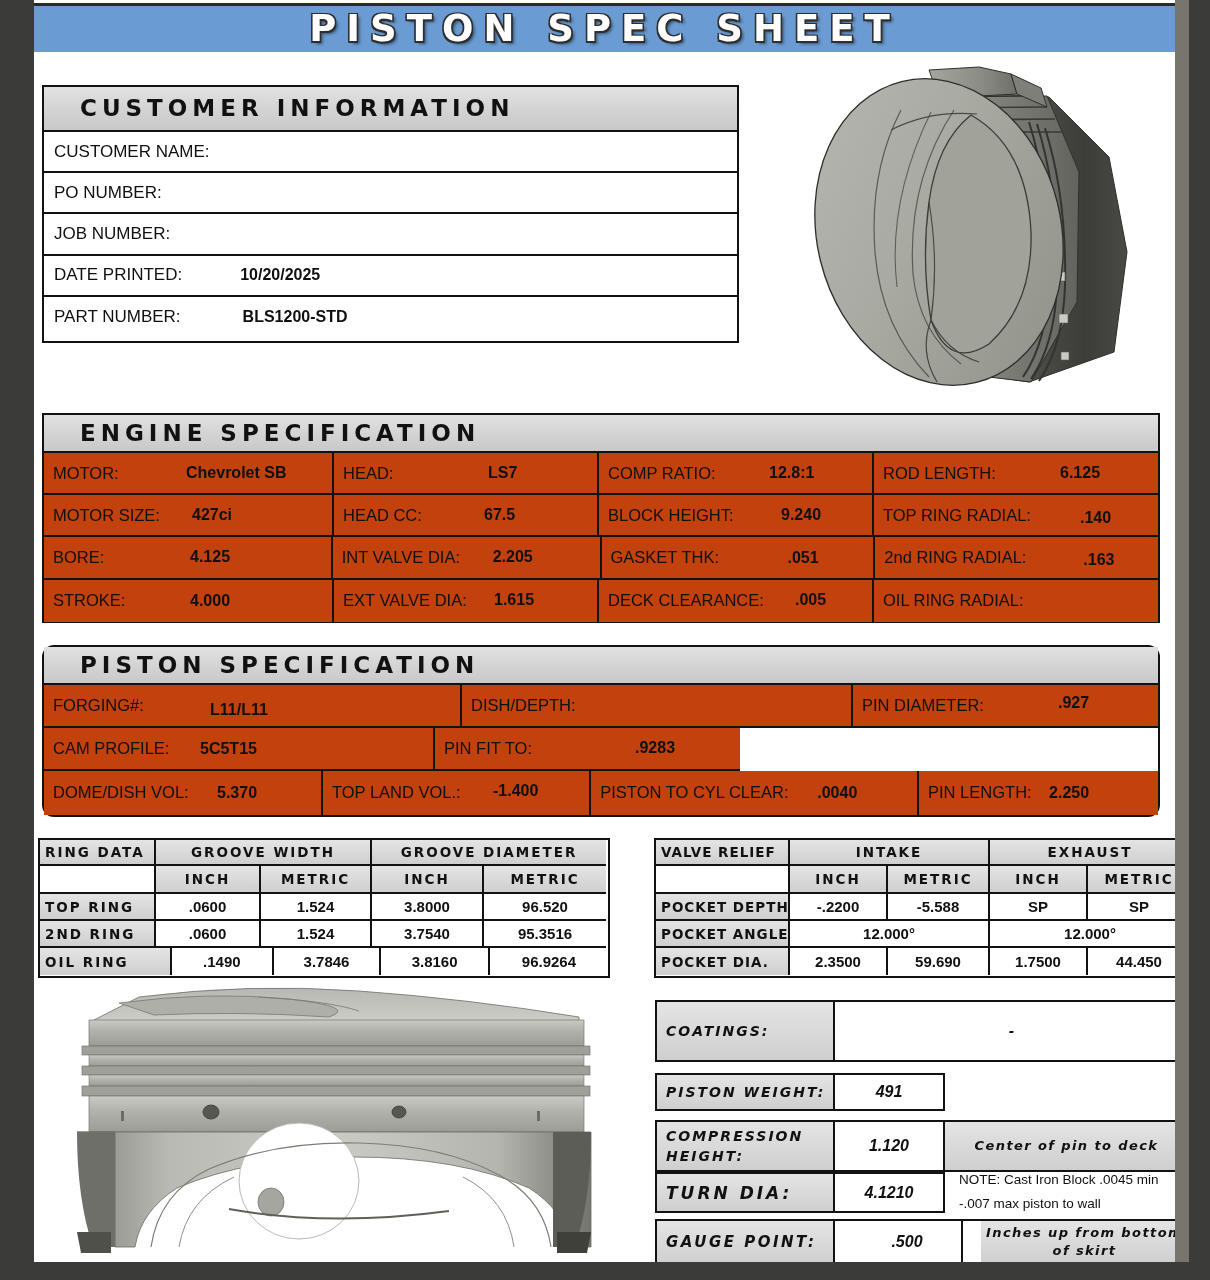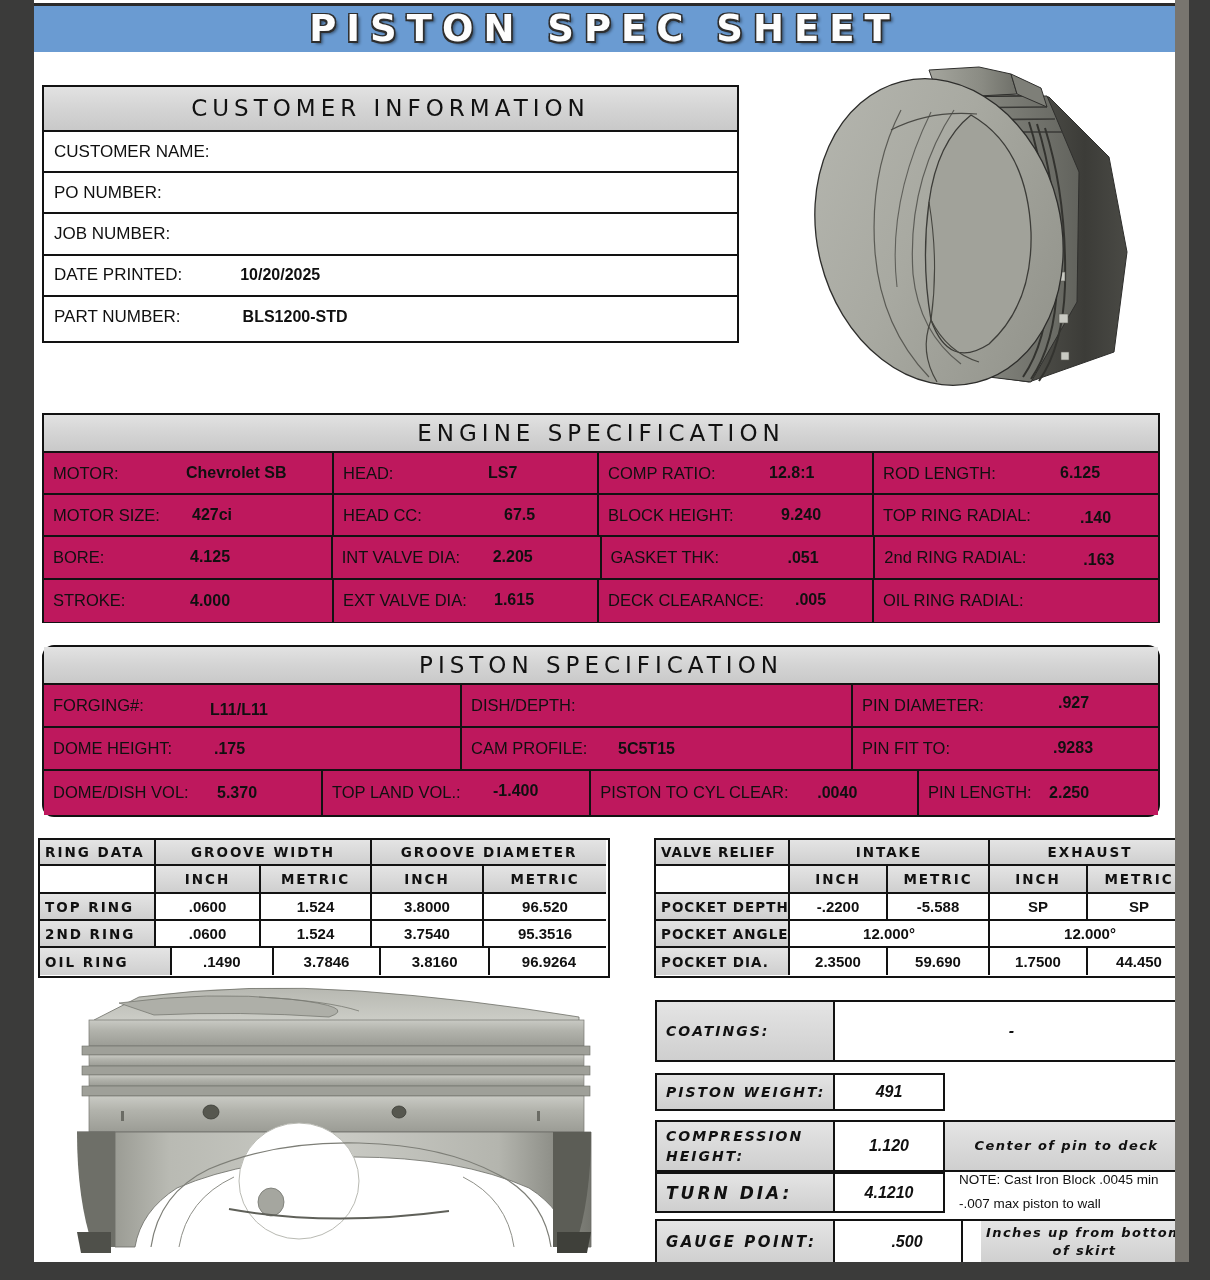--- a/index.html
+++ b/index.html
@@ -76,35 +76,35 @@
   .box { position: absolute; box-sizing: border-box; }
   .tbl {
     position: absolute;
     border: 2.5px solid #121212;
     box-sizing: border-box;
     background: #fff;
   }
   .hdrbar {
     background: linear-gradient(180deg,#e2e2e2 0%,#d4d4d4 50%,#c9c9c9 100%);
     border-bottom: 2.5px solid #121212;
-    text-align: center;
     font-family: "DejaVu Sans", sans-serif;
-    font-weight: normal;
+    font-weight: bold;
     color: #111;
     box-sizing: border-box;
+    padding-left: 36px;
   }
   .row { display: flex; box-sizing: border-box; width: 100%; }
   .cell {
     box-sizing: border-box;
     border-right: 2px solid #121212;
     border-bottom: 2px solid #121212;
     display: flex;
     align-items: center;
     position: relative;
-    background: #be185d;
+    background: #c2410c;
     overflow: hidden;
     text-align: center;
   }
   .cell:last-child { border-right: none; }
   .row:last-child .cell { border-bottom: none; }
   .lbl {
     font-size: 16.5px;
     color: #101010;
     padding-left: 9px;
     white-space: nowrap;
@@ -325,21 +325,21 @@
       </div>
     </div>
 
     <div class="row">
       <div class="cell" style="width:290px">
         <span class="lbl">MOTOR SIZE:</span>
         <span class="val" style="left:148px">427ci</span>
       </div>
       <div class="cell" style="width:265px">
         <span class="lbl">HEAD CC:</span>
-        <span class="val" style="left:170px">67.5</span>
+        <span class="val" style="left:150px">67.5</span>
       </div>
       <div class="cell" style="width:275px">
         <span class="lbl">BLOCK HEIGHT:</span>
         <span class="val" style="left:182px">9.240</span>
       </div>
       <div class="cell" style="width:284px">
         <span class="lbl">TOP RING RADIAL:</span>
         <span class="val" style="left:206px;top:14px">.140</span>
       </div>
     </div>
@@ -395,24 +395,20 @@
         <span class="lbl">DISH/DEPTH:</span>
         <span class="val" style="left:180px"></span>
       </div>
       <div class="cell" style="width:305px">
         <span class="lbl">PIN DIAMETER:</span>
         <span class="val" style="left:205px;top:9px">.927</span>
       </div>
     </div>
 
     <div class="row">
-      <div class="cell" style="width:418px">
-        <span class="lbl">DOME HEIGHT:</span>
-        <span class="val" style="left:170px">.175</span>
-      </div>
       <div class="cell" style="width:391px">
         <span class="lbl">CAM PROFILE:</span>
         <span class="val" style="left:156px">5C5T15</span>
       </div>
       <div class="cell" style="width:305px">
         <span class="lbl">PIN FIT TO:</span>
         <span class="val" style="left:200px;top:11px">.9283</span>
       </div>
     </div>
 

